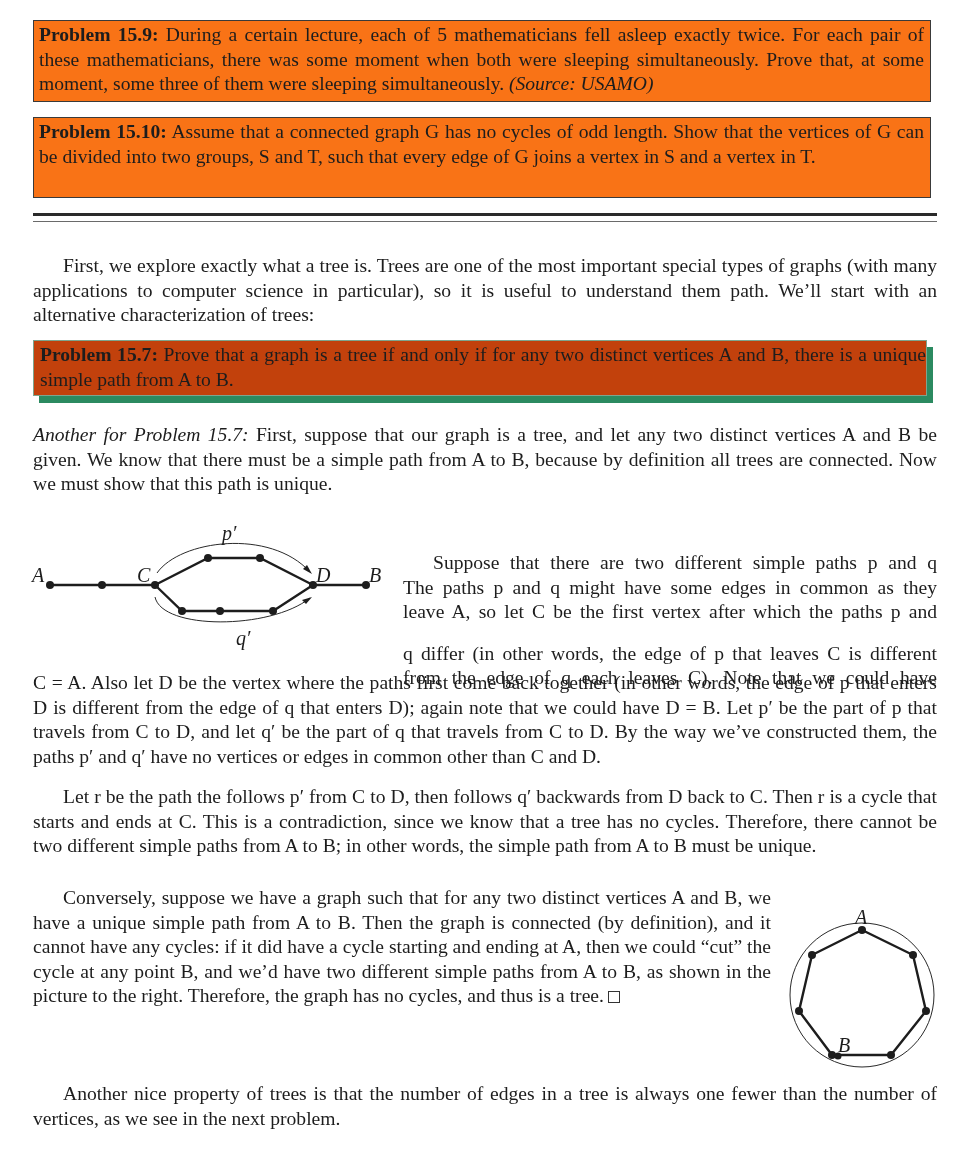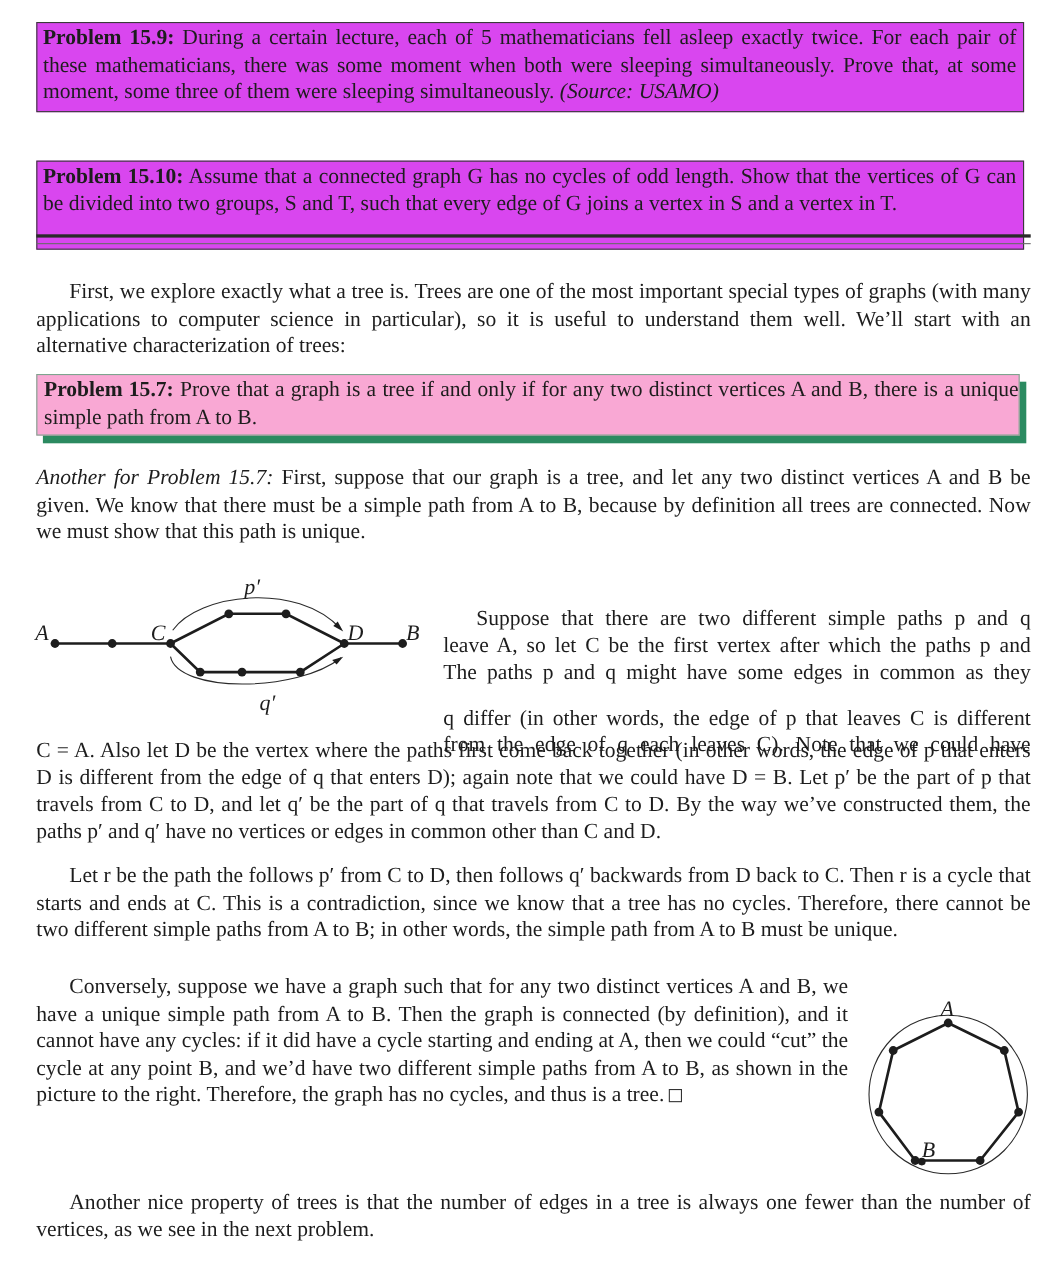--- a/index.html
+++ b/index.html
@@ -14,30 +14,30 @@
     font-size: 19.6px;
     line-height: 24.6px;
     text-align: justify;
     text-align-last: left;
     position: absolute;
     color: #1d1d1d;
   }
   .box {
     position: absolute;
     border: 1.5px solid #3a3a3a;
-    background: #d946ef;
+    background: #f97316;
     box-sizing: border-box;
     padding: 4px 6px 4px 5px;
   }
   .box .txt { position: static; }
   .b { font-weight: bold; }
   i, .it { font-style: italic; }
   .green-box {
     position: absolute; left: 33px; top: 340px; width: 894px; height: 56px;
-    background: #f9a8d4;
+    background: #c2410c;
     border: 1.5px solid #7da58e;
     box-sizing: border-box;
     padding: 2px 6px;
     box-shadow: 6px 7px 0 #2b8a60;
   }
   .rule-thick { position: absolute; left: 33px; width: 904px; top: 213px; height: 3px; background: #2a2a2a; }
   .rule-thin { position: absolute; left: 33px; width: 904px; top: 221px; height: 1px; background: #6a6a6a; }
   .indent { text-indent: 30px; }
   svg { position: absolute; overflow: visible; }
   svg text { font-family: "Liberation Serif", "DejaVu Serif", serif; font-style: italic; font-size: 20px; fill: #1d1d1d; }
@@ -47,30 +47,30 @@
 <body>
 
 <div class="page">
 
   <div class="box" style="left:33px; top:20px; width:898px; height:82px; padding-top:2px;">
     <div class="txt" style="text-align:justify;">
       <span class="b">Problem 15.9:</span><span> During a certain lecture, each of 5 mathematicians fell asleep exactly twice. For each pair of these mathematicians, there was some moment when both were sleeping simultaneously. Prove that, at some moment, some three of them were sleeping simultaneously. </span><span class="it">(Source: USAMO)</span>
     </div>
   </div>
 
-  <div class="box" style="left:33px; top:117px; width:898px; height:81px; padding-top:2px;margin-top:29px;">
+  <div class="box" style="left:33px; top:117px; width:898px; height:81px; padding-top:2px;">
     <div class="txt">
       <span class="b">Problem 15.10:</span><span> Assume that a connected graph G has no cycles of odd length. Show that the vertices of G can be divided into two groups, S and T, such that every edge of G joins a vertex in S and a vertex in T.</span>
     </div>
   </div>
 
   <div class="rule-thick"></div>
   <div class="rule-thin"></div>
 
-  <div class="txt indent" style="left:33px; top:254px; width:904px;">First, we explore exactly what a tree is. Trees are one of the most important special types of graphs (with many applications to computer science in particular), so it is useful to understand them well. We’ll start with an alternative characterization of trees:</div>
+  <div class="txt indent" style="left:33px; top:254px; width:904px;">First, we explore exactly what a tree is. Trees are one of the most important special types of graphs (with many applications to computer science in particular), so it is useful to understand them path. We’ll start with an alternative characterization of trees:</div>
 
   <div class="green-box">
     <div class="txt">
       <span class="b">Problem 15.7:</span><span>  Prove that a graph is a tree if and only if for any two distinct vertices A and B, there is a unique simple path from A to B.</span>
     </div>
   </div>
 
   <div class="txt" style="left:33px; top:423px; width:904px;">
     <span class="it">Another for Problem 15.7:</span><span> First, suppose that our graph is a tree, and let any two distinct vertices A and B be given. We know that there must be a simple path from A to B, because by definition all trees are connected. Now we must show that this path is unique.</span>
   </div>
@@ -103,22 +103,22 @@
     <text x="32" y="582">A</text>
     <text x="137" y="582">C</text>
     <text x="316" y="582">D</text>
     <text x="369" y="582">B</text>
     <text x="222" y="540">p′</text>
     <text x="236" y="645">q′</text>
   </svg>
 
   <div style="position:absolute; left:403px; top:551px; width:534px;">
     <div class="txt" style="position:static; text-align:justify; text-align-last:justify; text-indent:30px;">Suppose that there are two different simple paths p and q</div>
+    <div class="txt" style="position:static; text-align:justify; text-align-last:justify;">The paths p and q might have some edges in common as they</div>
     <div class="txt" style="position:static; text-align:justify; text-align-last:justify;">leave A, so let C be the first vertex after which the paths p and</div>
-    <div class="txt" style="position:static; text-align:justify; text-align-last:justify;">The paths p and q might have some edges in common as they</div>
     <div class="txt" style="position:static; text-align:justify; text-align-last:justify;margin-top:17px;">q differ (in other words, the edge of p that leaves C is different</div>
     <div class="txt" style="position:static; text-align:justify; text-align-last:justify;">from the edge of q each leaves C). Note that we could have</div>
   </div>
 
   <div class="txt" style="left:33px; top:671px; width:904px;">C = A. Also let D be the vertex where the paths first come back together (in other words, the edge of p that enters D is different from the edge of q that enters D); again note that we could have D = B. Let p′ be the part of p that travels from C to D, and let q′ be the part of q that travels from C to D. By the way we’ve constructed them, the paths p′ and q′ have no vertices or edges in common other than C and D.</div>
 
   <div class="txt indent" style="left:33px; top:785px; width:904px;">Let r be the path the follows p′ from C to D, then follows q′ backwards from D back to C. Then r is a cycle that starts and ends at C. This is a contradiction, since we know that a tree has no cycles. Therefore, there cannot be two different simple paths from A to B; in other words, the simple path from A to B must be unique.</div>
 
   <div class="txt indent" style="left:33px; top:886px; width:738px;">
     <span>Conversely, suppose we have a graph such that for any two distinct vertices A and B, we have a unique simple path from A to B. Then the graph is connected (by definition), and it cannot have any cycles: if it did have a cycle starting and ending at A, then we could “cut” the cycle at any point B, and we’d have two different simple paths from A to B, as shown in the picture to the right. Therefore, the graph has no cycles, and thus is a tree.</span><span class="qed"></span>

